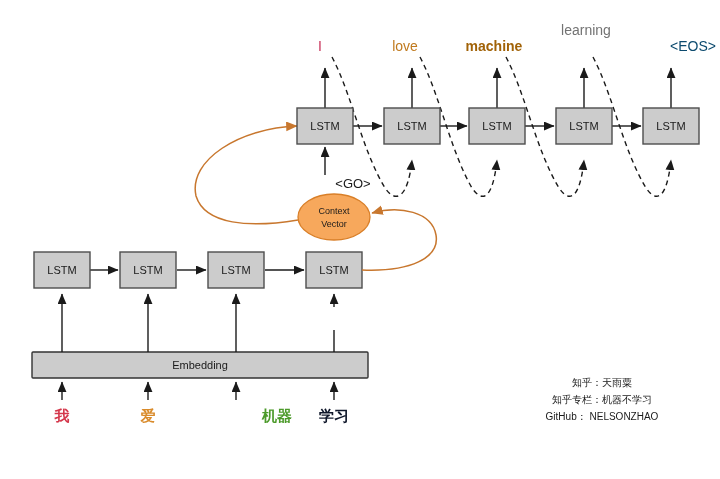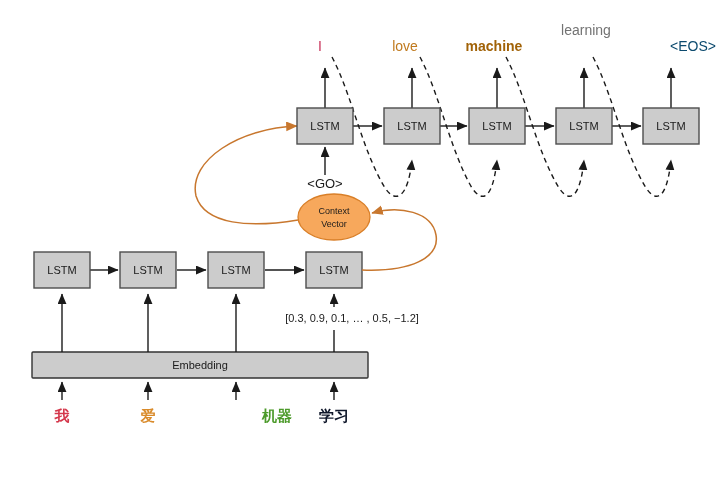--- a/index.html
+++ b/index.html
@@ -85,20 +85,21 @@
     font-weight: bold;
     white-space: nowrap;
     transform: translateX(-50%);
   }
   .go-label {
     position: absolute;
     font-size: 13px;
     color: #1a1a1a;
     white-space: nowrap;
     transform: translateX(-50%);
+    margin-left: 28px;
   }
   .vec-label {
     position: absolute;
     font-size: 11px;
     color: #1a1a1a;
     white-space: nowrap;
     transform: translateX(-50%);
   }
   .credits {
     position: absolute;
@@ -239,22 +240,26 @@
   </svg>
 
   <div class="out-word" style="left:320px; top:38px; color:#c9345b;">I</div>
   <div class="out-word" style="left:405px; top:38px; color:#c07a1e;text-align:right;">love</div>
   <div class="out-word" style="left:494px; top:38px; color:#a16207;font-weight:bold;">machine</div>
   <div class="out-word" style="left:586px; top:22px; color:#737373;">learning</div>
   <div class="out-word" style="left:672px; top:38px; color:#0c4a6e;margin-left:21px;">&lt;EOS&gt;</div>
 
   <div class="go-label" style="left:325px; top:176px;">&lt;GO&gt;</div>
 
-  <div class="vec-label" style="left:352px; top:312px;">[0.3, 0.9, 0.1, … , 0.5, −1.2]</div>
 
   <div class="in-word" style="left:62px; top:407px; color:#d4374b;">我</div>
   <div class="in-word" style="left:148px; top:407px; color:#d98b2b;">爱</div>
   <div class="in-word" style="left:236px; top:407px; color:#4c9a2a;margin-left:41px;">机器</div>
   <div class="in-word" style="left:334px; top:407px; color:#0f172a;">学习</div>
 
+  <div class="credits">
+    <div>知乎：天雨粟</div>
+    <div>知乎专栏：机器不学习</div>
+    <div>GitHub： NELSONZHAO</div>
+  </div>
 
 
 </div>
 
 </body></html>

